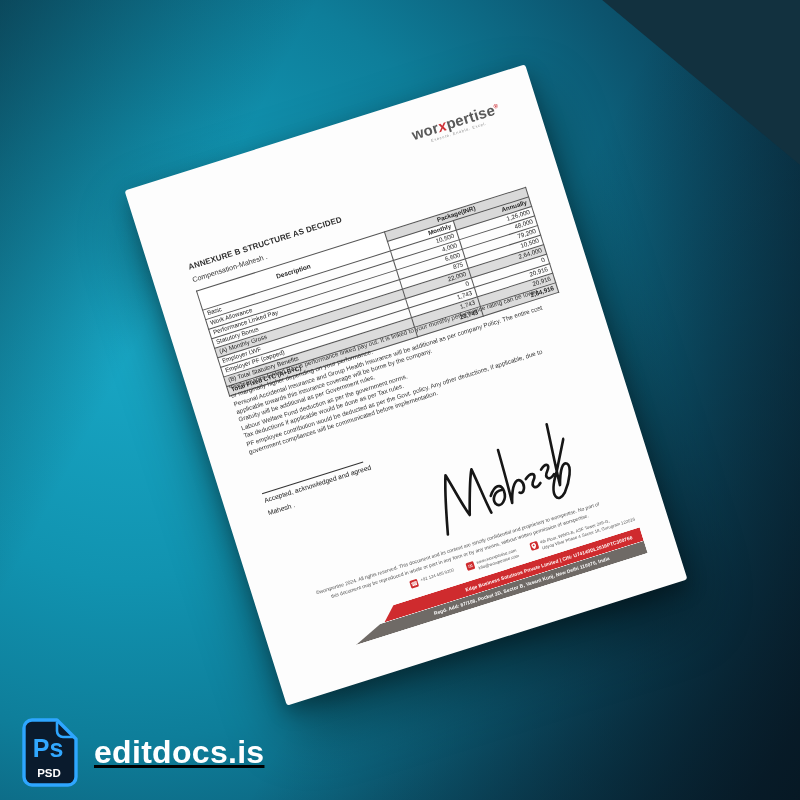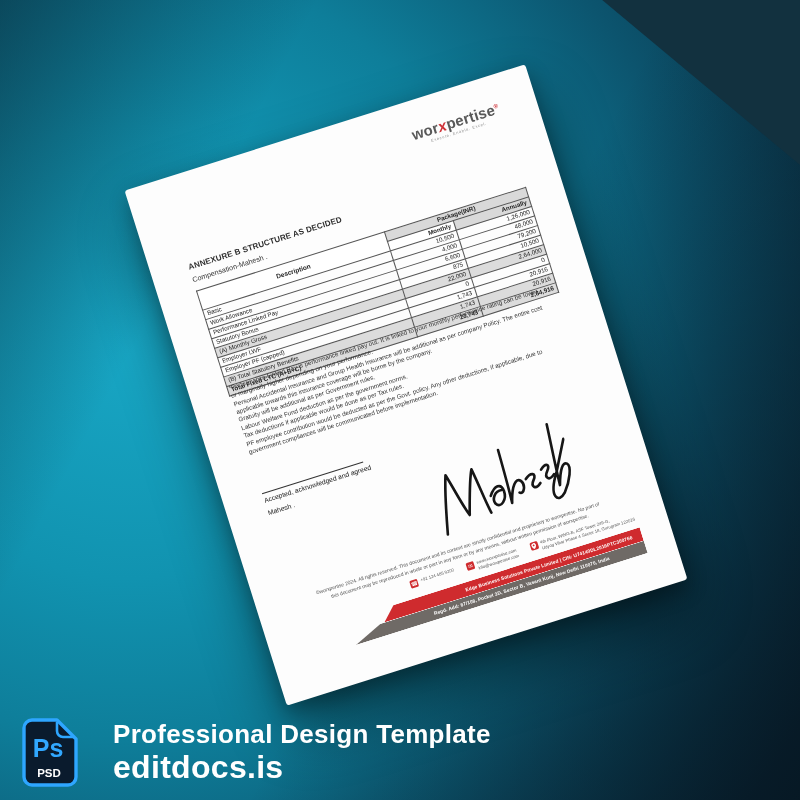--- a/index.html
+++ b/index.html
@@ -82,21 +82,21 @@
     padding-right:10px; box-sizing:border-box; font-weight:700; letter-spacing:.1px;
   }
   .band-gray {
     position:absolute; left:56px; right:2px; top:52px; height:13px; background:#6f6a66;
     clip-path:polygon(30px 0, 100% 0, 100% 100%, 0 100%);
     color:#fff; font-size:4.8px; display:flex; align-items:center; justify-content:center;
     padding-left:46px; box-sizing:border-box; font-weight:700; letter-spacing:.1px;
   }
 
   
-  .promo { position:absolute; left:22px; bottom:12px; display:flex; align-items:center; gap:35px; }
+  .promo { position:absolute; left:22px; bottom:12px; display:flex; align-items:center; gap:16px;text-decoration:underline; }
   .promo-text { color:#fff; }
   .promo-title { font-size:26px; font-weight:800; letter-spacing:.3px; line-height:1.18; }
   .promo-site  { font-size:32px; font-weight:800; letter-spacing:.3px; line-height:1.18; }
 </style>
 </head>
 <body>
 
 <div class="scene">
   <div class="shade-overlay"></div>
   <div class="corner-wedge"></div>
@@ -245,17 +245,16 @@
   </div>
 
   <div class="promo">
     <svg width="56" height="70" viewBox="0 0 56 70">
       <path d="M10 2 H35 L54 21 V59 a8 8 0 0 1 -8 8 H10 a8 8 0 0 1 -8 -8 V10 a8 8 0 0 1 8 -8 Z" fill="#0a1b2d" stroke="#2ea6ff" stroke-width="3.4" stroke-linejoin="round"></path>
       <path d="M35 4 V13 a6 6 0 0 0 6 6 H51" fill="none" stroke="#2ea6ff" stroke-width="2.6"></path>
       <text x="26" y="39" text-anchor="middle" font-family="Liberation Sans, sans-serif" font-size="25" font-weight="bold" fill="#31a8ff">Ps</text>
       <text x="27" y="59" text-anchor="middle" font-family="Liberation Sans, sans-serif" font-size="11.5" font-weight="bold" fill="#ffffff">PSD</text>
     </svg>
     <div class="promo-text">
-      <div class="promo-title">Professional Design Template</div>
       <div class="promo-site">editdocs.is</div>
     </div>
   </div>
 </div>
 
 </body></html>

